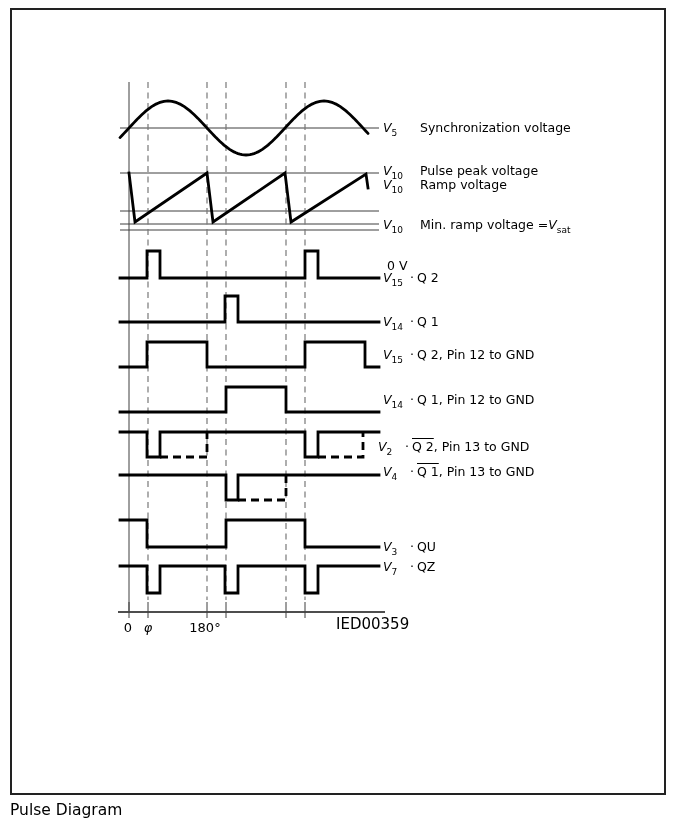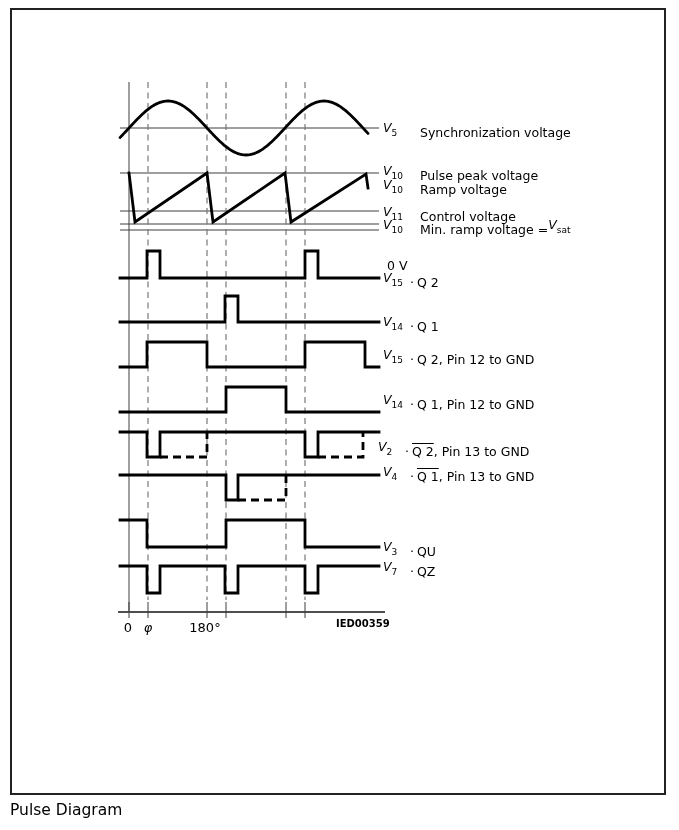--- a/index.html
+++ b/index.html
@@ -8,29 +8,29 @@
   .figure-border{position:absolute;left:10px;top:8px;width:652px;height:783px;border:2px solid #222;background:#fff;}
   svg.diagram{position:absolute;left:0;top:0;}
   
   .thin{stroke:#3f3f3f;stroke-width:1;fill:none;}
   .grid{stroke:#787878;stroke-width:1.2;stroke-dasharray:6 4.5;fill:none;}
   .axisline{stroke:#4e4e4e;stroke-width:1.8;fill:none;}
   .wave{stroke:#000;stroke-width:2.8;fill:none;stroke-linejoin:miter;stroke-linecap:square;}
   .round{stroke-linejoin:round;stroke-linecap:round;}
   .wavedash{stroke:#000;stroke-width:2.8;fill:none;stroke-dasharray:8 5;stroke-linecap:butt;}
   
-  .lvl,.sig{position:absolute;color:#000;font-size:12.5px;line-height:14px;white-space:nowrap;display:flex;align-items:flex-end;}
+  .lvl,.sig{position:absolute;color:#000;font-size:12.5px;line-height:14px;white-space:nowrap;display:flex;align-items:flex-start;}
   .vwrap{display:inline-block;font-style:italic;}
   .lvl .vwrap{min-width:37px;}
   .sig .vwrap{min-width:24px;}
   sub{font-size:9px;font-style:normal;}
   .dot{display:inline-block;min-width:10px;text-align:center;}
   .ol{text-decoration:overline;}
   .tick-label{position:absolute;color:#000;font-size:13px;line-height:15px;text-align:center;}
-  .figcode{position:absolute;color:#000;font-size:10px;font-weight:bold;letter-spacing:0px;line-height:12px;}
+  .figcode{position:absolute;color:#000;font-size:15px;font-weight:normal;letter-spacing:0px;line-height:12px;}
   .caption{position:absolute;left:10px;top:801px;font-size:15.5px;font-weight:normal;color:#000;line-height:19px;}
   .zerolabel{position:absolute;color:#000;font-size:12.5px;line-height:14px;white-space:nowrap;margin-top:29px;}
 </style>
 </head>
 <body>
 
 <div class="page">
   <div class="figure-border"></div>
 
   <svg class="diagram" id="diagram-svg" width="679" height="830" viewBox="0 0 679 830">
@@ -71,24 +71,20 @@
     <span class="vwrap"><span>V</span><sub>5</sub></span>
     <span class="desc">Synchronization voltage</span>
   </div>
   <div class="lvl" style="left:383px;top:164px">
     <span class="vwrap"><span>V</span><sub>10</sub></span>
     <span class="desc">Pulse peak voltage</span>
   </div>
   <div class="lvl" style="left:383px;top:178px">
     <span class="vwrap"><span>V</span><sub>10</sub></span>
     <span class="desc">Ramp voltage</span>
-  </div>
-  <div class="lvl" style="left:383px;top:205px">
-    <span class="vwrap"><span>V</span><sub>11</sub></span>
-    <span class="desc">Control voltage</span>
   </div>
   <div class="lvl" style="left:383px;top:218px">
     <span class="vwrap"><span>V</span><sub>10</sub></span>
     <span class="desc"><span>Min. ramp voltage = </span></span>
     <span class="vwrap" style="min-width:0"><span>V</span><sub>sat</sub></span>
   </div>
   <div class="zerolabel" style="left:387px;top:230px">
     <span>0 V</span>
   </div>
 

